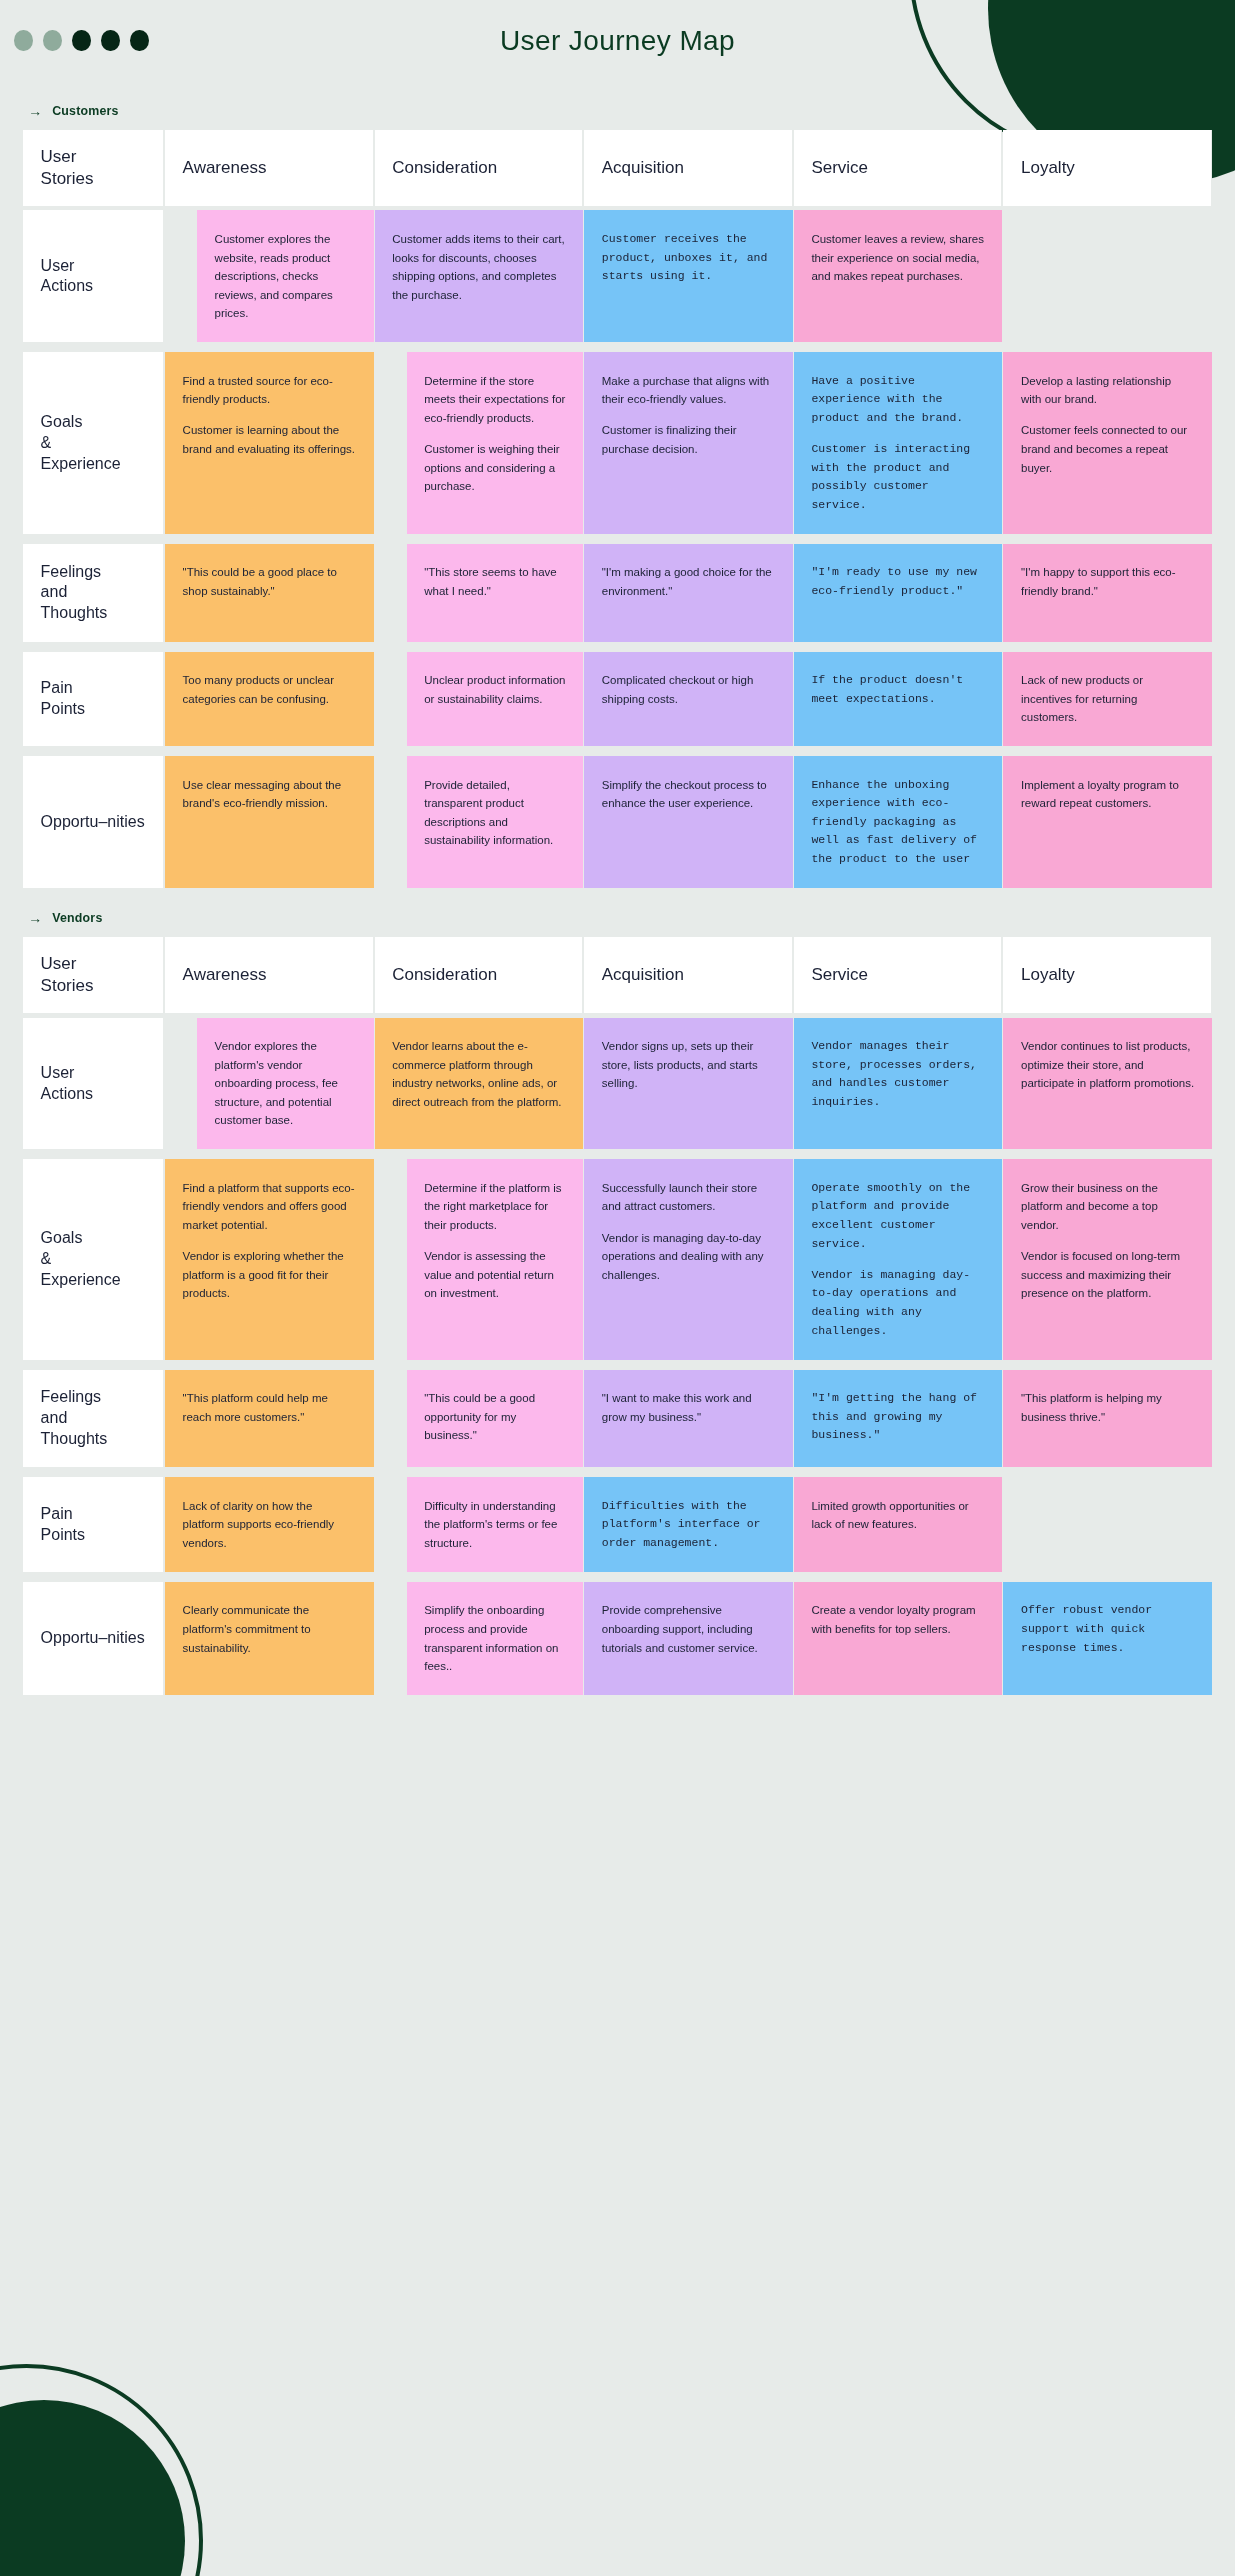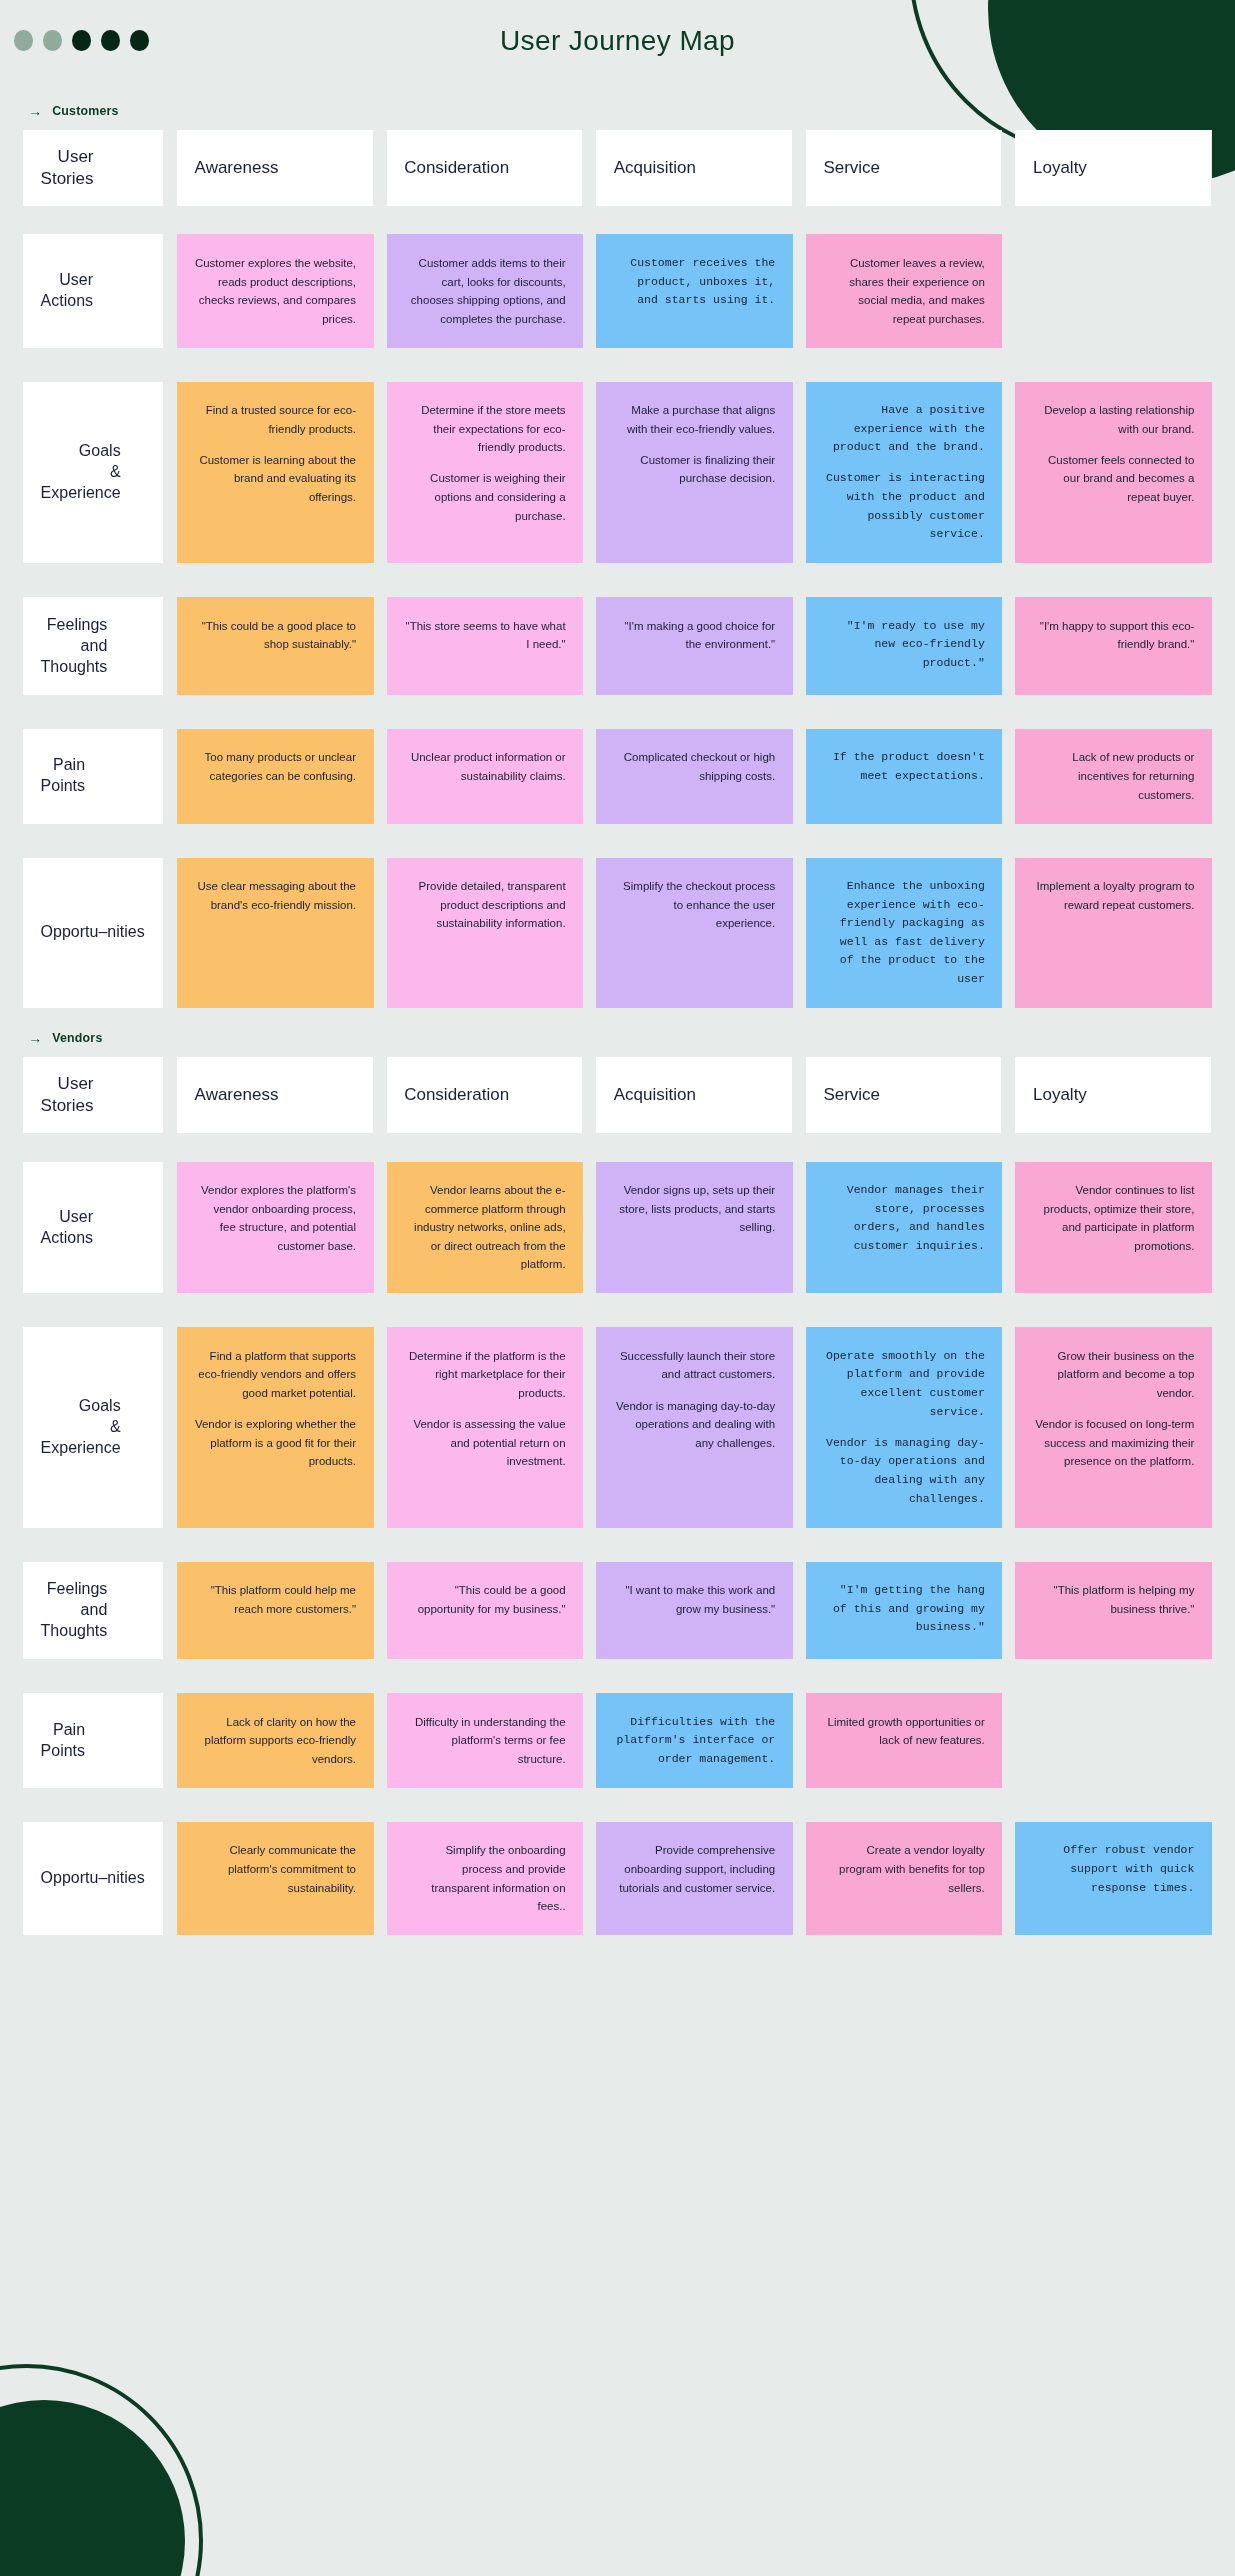--- a/index.html
+++ b/index.html
@@ -116,22 +116,21 @@
     font-size: 14px;
     line-height: 1;
     color: #0b3b22;
   }
 
   
   .jtable {
     width: 100%;
     display: grid;
     grid-template-columns: 141px repeat(5, 1fr);
-    gap: 13px;
-    text-align: right;
+    gap: 1px;
   }
 
   .hcell {
     background: #ffffff;
     padding: 16px 17.6px;
     font-size: 17px;
     font-weight: 400;
     color: #1b2135;
     display: flex;
     align-items: center;
@@ -155,21 +154,21 @@
   .cell {
     padding: 19.4px 17.6px 19.4px 17.6px;
     font-size: 11.5px;
     line-height: 1.62;
     color: #1b2135;
   }
   .cell p { margin: 0 0 12.4px 0; }
   .cell p:last-child { margin-bottom: 0; }
 
   .c-awareness     { background: #fbc06a; }
-  .c-consideration { background: #fcb8ec; }
+  .c-consideration { background: #fcb8ec; margin-left: 32px; }
   .c-acquisition   { background: #d0b3f7; }
   .c-service       { background: #76c4f7; font-family: Liberation Mono, monospace; }
   .c-loyalty       { background: #f9a8d4; }
 
   .row-sep { height: 8px; grid-column: 1 / -1; background: #e7ebe9; }
   .hdr-sep { height: 2.6px; grid-column: 1 / -1; background: #e7ebe9; }
 
   .spacer-bottom { height: 53px; }
 </style>
 </head>

